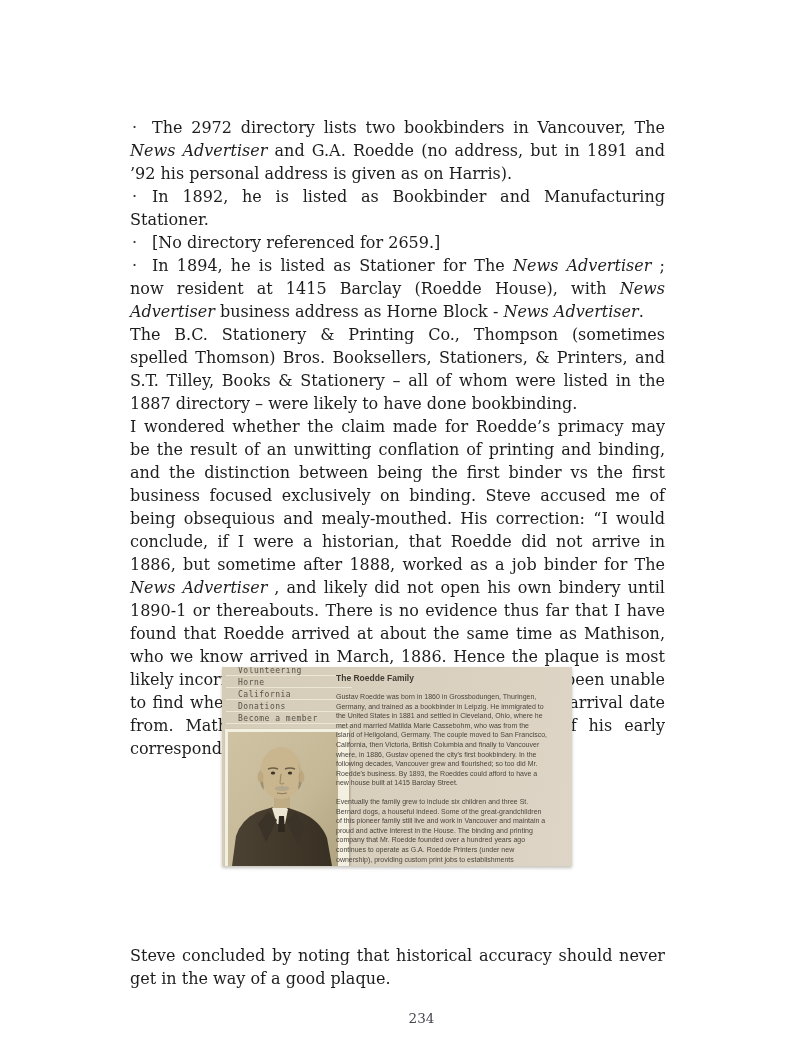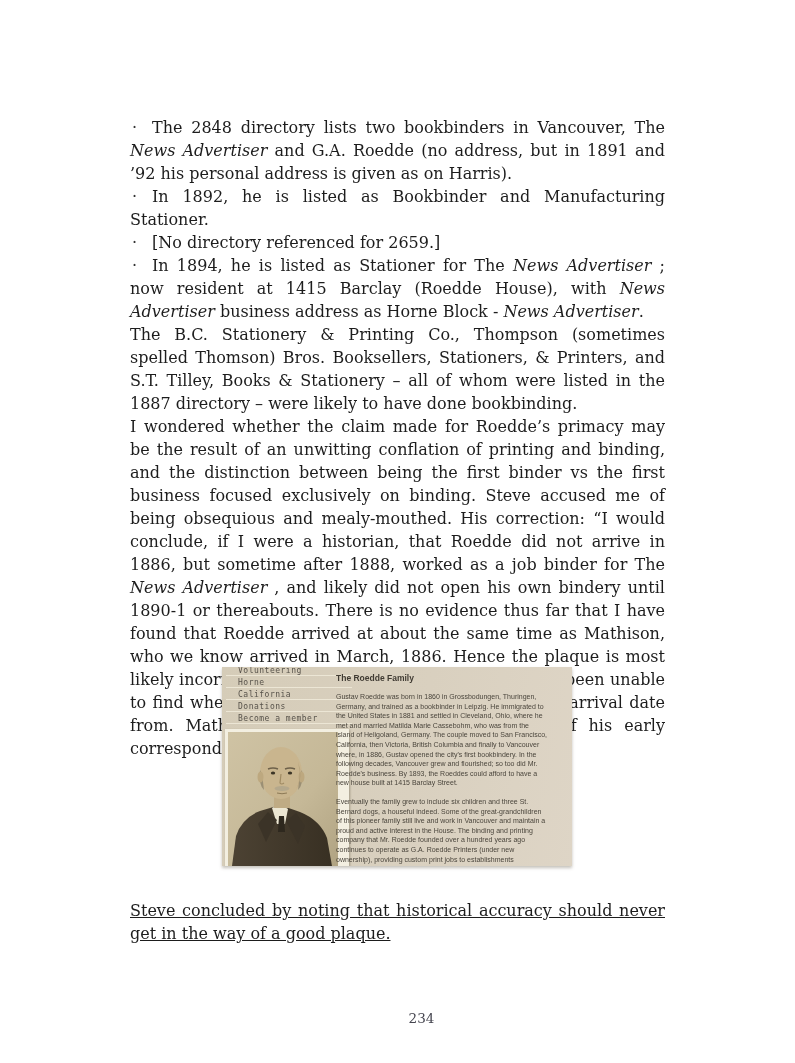--- a/index.html
+++ b/index.html
@@ -73,35 +73,35 @@
     font-size:8.5px;line-height:10px;
     color:#403b33;
   }
   .plaque-article p{
     margin:0 0 9px 0;
     font-size:7px;line-height:9.6px;
   }
 
   
   .closing{
-    position:absolute;left:130px;top:899px;width:535px;text-decoration:underline;
+    position:absolute;left:130px;top:944px;width:535px;
   }
   .folio{
     position:absolute;left:0;top:1010px;width:795px;
     text-align:center;
     font-size:13.5px;color:#45454f;padding-left:24px;
   }
 </style>
 </head>
 <body>
 
 <div class="page">
 
   <div class="textcol">
-    <p class="doc bullet"><span class="bullet-dot">·</span><span><span>The 2848 directory lists two bookbinders in Vancouver, The </span><i>News Advertiser</i><span> and G.A. Roedde (no address, but in 1891 and ’92 his personal address is given as on Harris).</span></span></p>
+    <p class="doc bullet"><span class="bullet-dot">·</span><span><span>The 2972 directory lists two bookbinders in Vancouver, The </span><i>News Advertiser</i><span> and G.A. Roedde (no address, but in 1891 and ’92 his personal address is given as on Harris).</span></span></p>
     <p class="doc bullet"><span class="bullet-dot">·</span><span><span>In 1892, he is listed as Bookbinder and Manufacturing Stationer.</span></span></p>
     <p class="doc bullet"><span class="bullet-dot">·</span><span><span>[No directory referenced for 2659.]</span></span></p>
     <p class="doc bullet"><span class="bullet-dot">·</span><span><span>In 1894, he is listed as Stationer for The </span><i>News Advertiser</i><span> ; now resident at 1415 Barclay (Roedde House), with </span><i>News Advertiser</i><span> business address as Horne Block - </span><i>News Advertiser</i><span>.</span></span></p>
     <p class="doc"><span>The B.C. Stationery &amp; Printing Co., Thompson (sometimes spelled Thomson) Bros. Booksellers, Stationers, &amp; Printers, and S.T. Tilley, Books &amp; Stationery – all of whom were listed in the 1887 directory – were likely to have done bookbinding.</span></p>
     <p class="doc"><span>I wondered whether the claim made for Roedde’s primacy may be the result of an unwitting conflation of printing and binding, and the distinction between being the first binder vs the first business focused exclusively on binding. Steve accused me of being obsequious and mealy-mouthed. His correction: “I would conclude, if I were a historian, that Roedde did not arrive in 1886, but sometime after 1888, worked as a job binder for The </span><i>News Advertiser</i><span> , and likely did not open his own bindery until 1890-1 or thereabouts. There is no evidence thus far that I have found that Roedde arrived at about the same time as Mathison, who we know arrived in March, 1886. Hence the plaque is most likely incorrect for both ‘printer’ and ‘binder.’ I have been unable to find where Roedde House Museum gets the 1886 arrival date from. Mathison never refers to Roedde in any of his early correspondence that I have read.”</span></p>
   </div>
 
   <div class="plaque">
     <div class="plaque-menu">
       <div class="menu-item">Volunteering</div>

